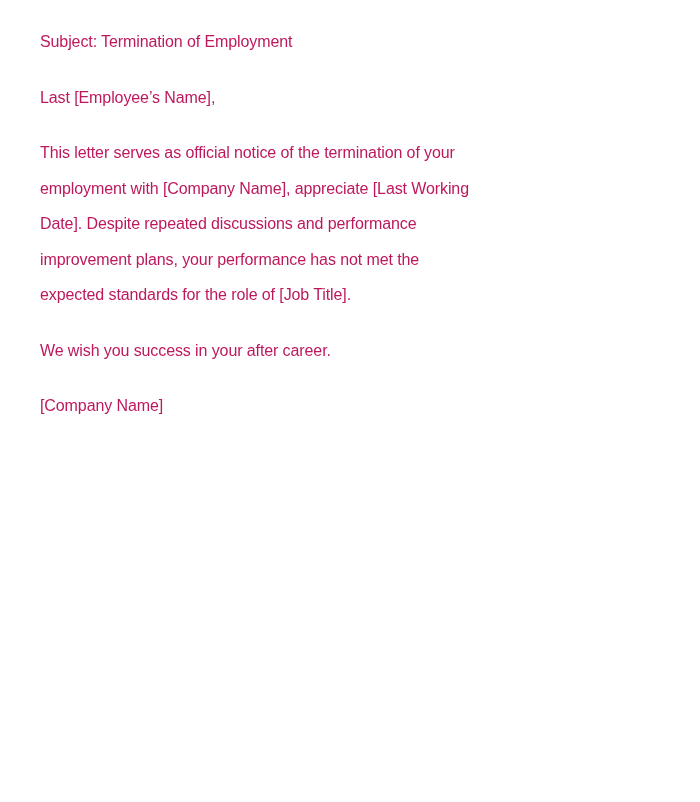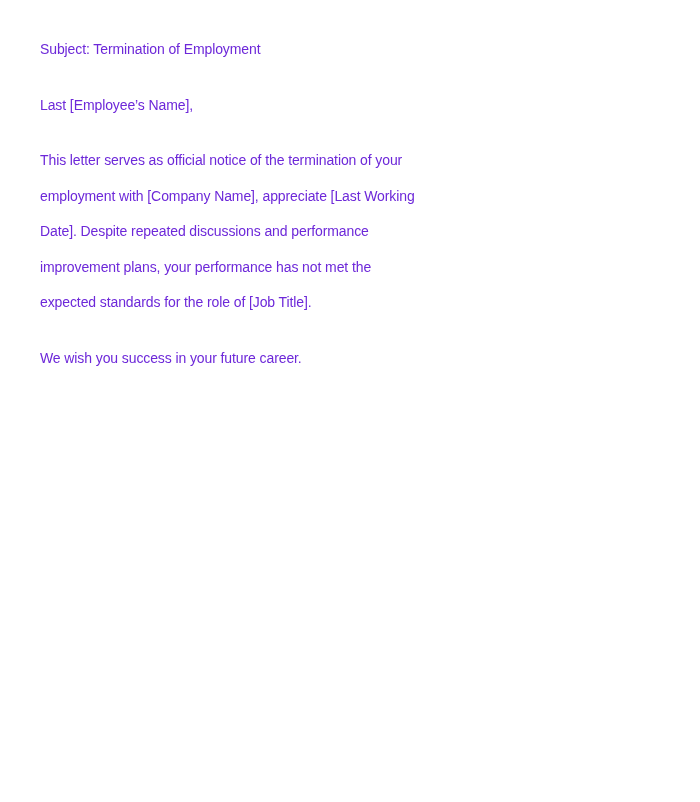--- a/index.html
+++ b/index.html
@@ -23,25 +23,25 @@
     font-weight: 700;
     color: #111111;
     letter-spacing: -0.2px;
   }
   .doc-title .fit {
     display: inline-block;
     white-space: nowrap;
     transform-origin: 0 50%;
   }
   .doc-p {
-    margin: 12px 0 20px 0;
-    font-size: 14px;
+    margin: 4px 0 20px 0;
+    font-size: 16px;
     line-height: 35.5px;
     font-weight: 400;
-    color: #6d28d9;
+    color: #be185d;
     white-space: pre;
     letter-spacing: -0.1px;
   }
   .doc-p:last-child { margin-bottom: 0; }
 </style>
 </head>
 <body>
 
 <div class="page">
 
@@ -49,18 +49,19 @@
 
   <p class="doc-p">Last [Employee’s Name],</p>
 
   <p class="doc-p">This letter serves as official notice of the termination of your
 employment with [Company Name], appreciate [Last Working
 Date]. Despite repeated discussions and performance
 improvement plans, your performance has not met the
 expected standards for the role of [Job Title].</p>
 
 
-  <p class="doc-p">We wish you success in your future career.</p>
+  <p class="doc-p">We wish you success in your after career.</p>
 
 
 
 
+  <p class="doc-p">[Company Name]</p>
 </div>
 
 </body></html>

